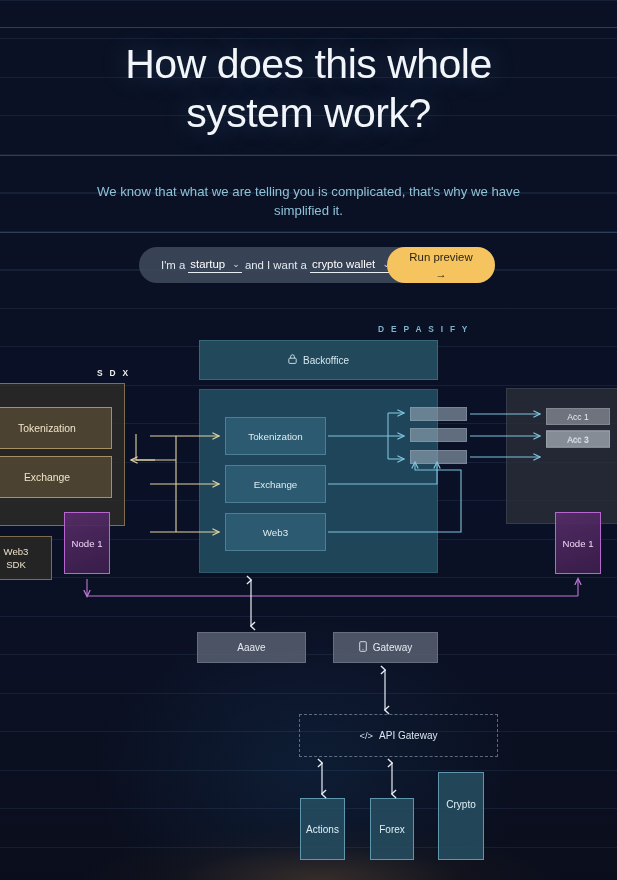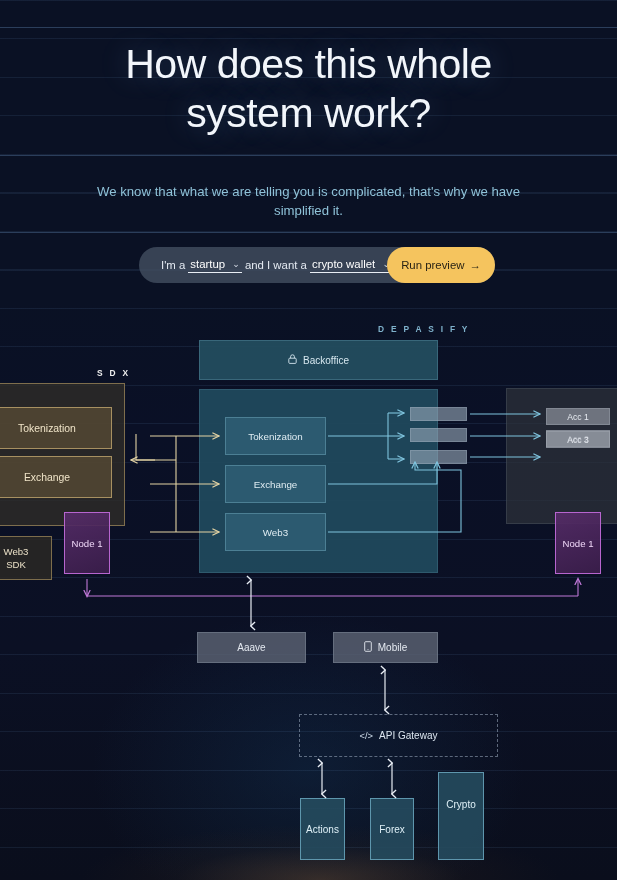--- a/index.html
+++ b/index.html
@@ -108,20 +108,21 @@
     width: 108px; height: 36px;
     background: #f5c45e;
     border-radius: 18px;
     border: none;
     display: flex; align-items: center; justify-content: center;
     gap: 5px;
     font-size: 11.4px;
     color: #2a2416;
     font-family: "Liberation Sans", sans-serif;
     cursor: pointer;
+    flex-direction: column;
   }
 
   
   .diagram { position: absolute; inset: 0; }
 
   .lbl-brand {
     position: absolute;
     font-size: 8.4px;
     letter-spacing: 2.3px;
     font-weight: 600;
@@ -374,21 +375,21 @@
     <div class="mid-box mid-aave">
       <span>Aaave</span>
     </div>
     <div class="mid-box mid-mobile">
       <span class="icon-svg">
         <svg width="8" height="11" viewBox="0 0 8 11" fill="none" stroke="#e4e9f0" stroke-width="0.9">
           <rect x="0.7" y="0.7" width="6.6" height="9.6" rx="1"></rect>
           <circle cx="4" cy="8.4" r="0.5" fill="#e4e9f0" stroke="none"></circle>
         </svg>
       </span>
-      <span>Mobile</span>
+      <span>Gateway</span>
     </div>
 
     <div class="api-gw">
       <span style="font-size:9.4px;color:#cfdcea;">&lt;/&gt;</span>
       <span>API Gateway</span>
     </div>
 
     <div class="btm-box btm-forex">
       <span>Forex</span>
     </div>

